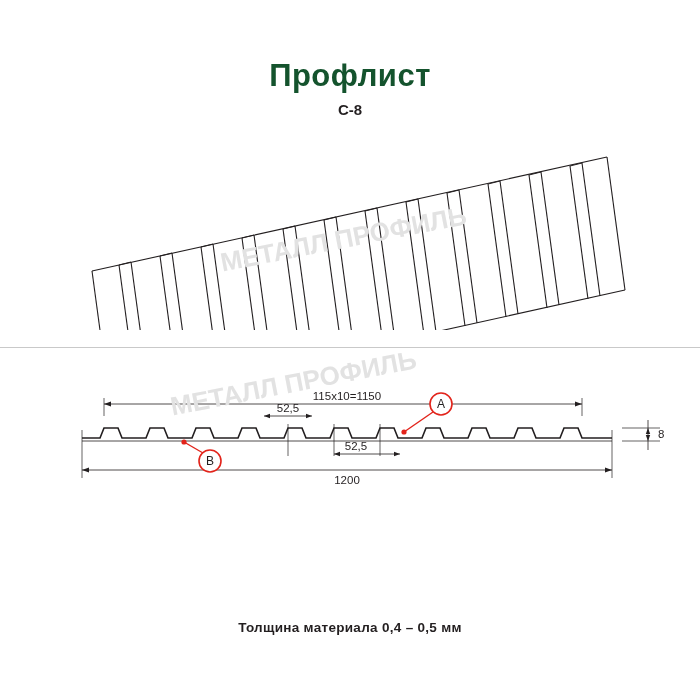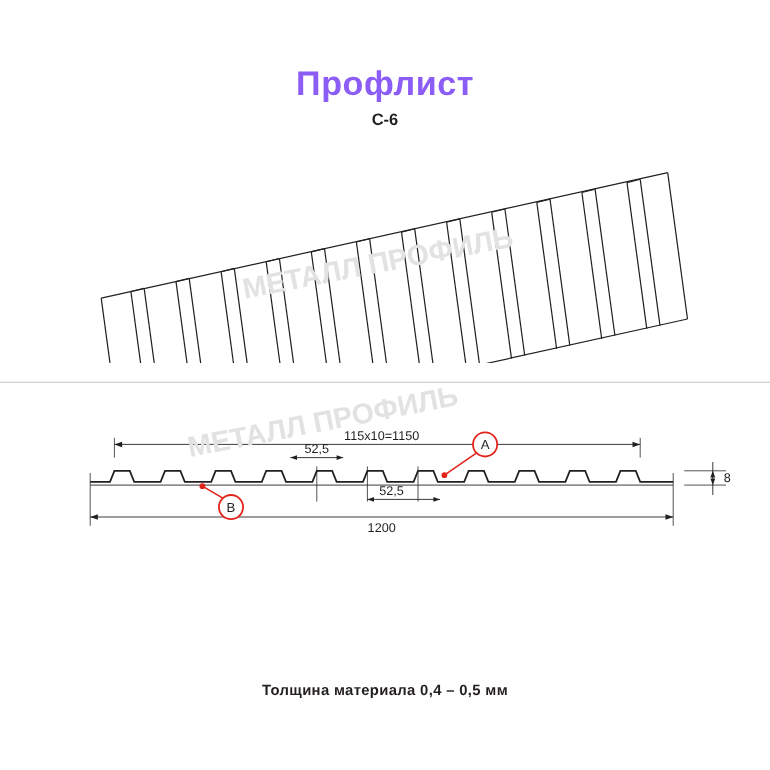--- a/index.html
+++ b/index.html
@@ -22,21 +22,21 @@
   }
   .title {
     position: absolute;
     top: 58px;
     left: 0;
     width: 700px;
     text-align: center;
     font-size: 31px;
     font-weight: bold;
     letter-spacing: 0.5px;
-    color: #8b5cf6;
+    color: #14532d;
   }
   .subtitle {
     position: absolute;
     top: 101px;
     left: 0;
     width: 700px;
     text-align: center;
     font-size: 15px;
     font-weight: bold;
     color: #231f20;
@@ -113,21 +113,21 @@
     fill: #231f20;
     font-weight: normal;
   }
 </style>
 </head>
 <body>
 
 <div class="page">
 
   <div class="title">Профлист</div>
-  <div class="subtitle">С-6</div>
+  <div class="subtitle">С-8</div>
 
   <div class="iso-area">
     <svg width="700" height="200" viewBox="0 0 700 200">
       <g fill="none" stroke="#231f20" stroke-width="1.1" stroke-linejoin="miter">
 
         <path d="M93,140 L610,26 L628,26 L628,110 L110,134 Z" stroke="none" fill="#ffffff"></path>
 
         <path d="M92,141 L607,27"></path>
 
         <path d="M110,274 L625,160"></path>

